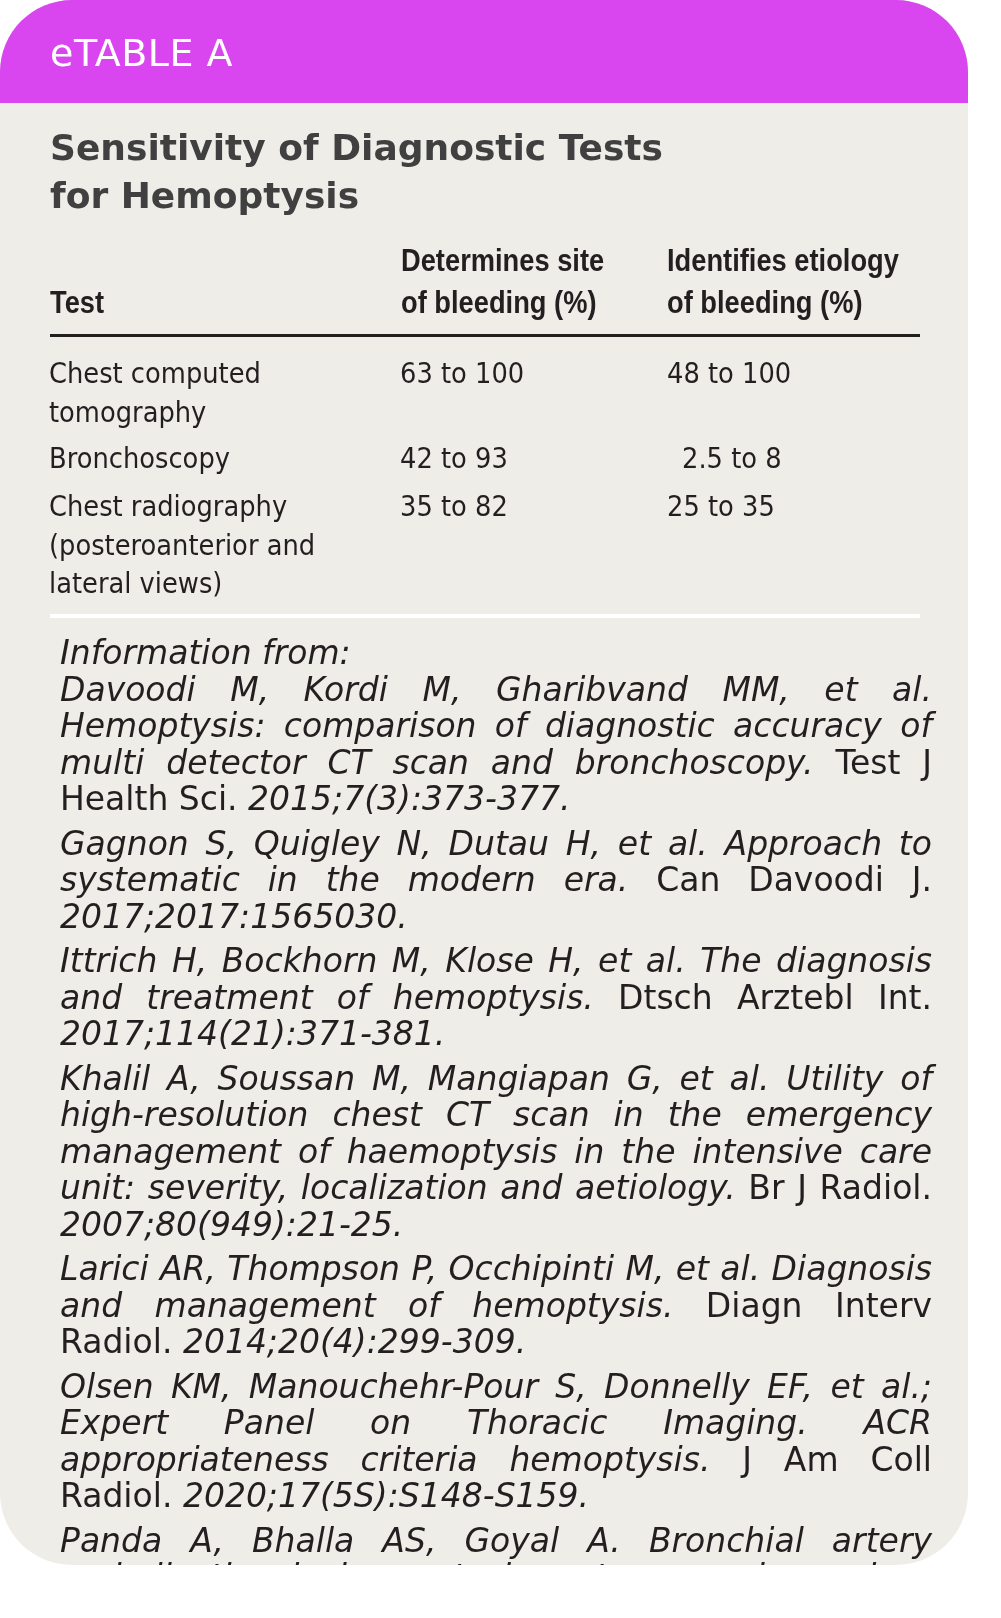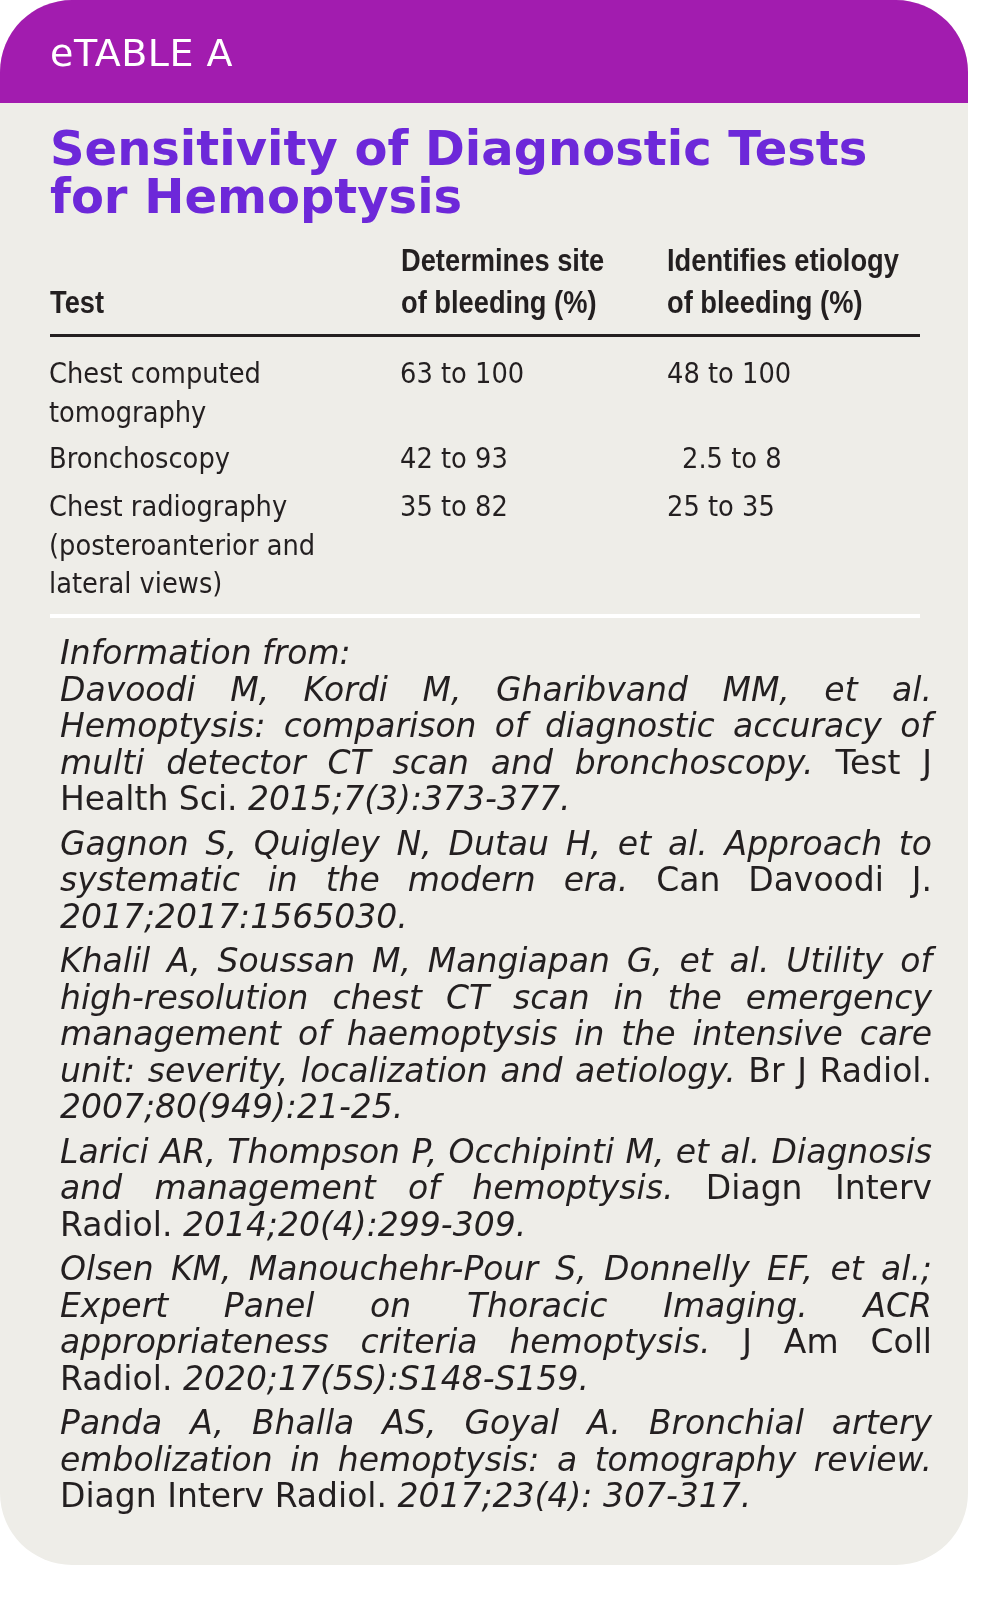--- a/index.html
+++ b/index.html
@@ -23,42 +23,42 @@
       background: #eeede8;
       border-radius: 72px;
       overflow: hidden;
     }
     .card-header {
       position: absolute;
       left: 0;
       top: 0;
       width: 968px;
       height: 103px;
-      background: #a21caf;
+      background: #d946ef;
     }
     .card-header-label {
       position: absolute;
       left: 50px;
       top: 31px;
       font-family: "DejaVu Sans", sans-serif;
       font-size: 38px;
       line-height: 44px;
       color: #ffffff;
       letter-spacing: 0.5px;
     }
     .title {
       position: absolute;
       left: 50px;
       top: 124px;
       width: 700px;
       font-family: "DejaVu Sans", sans-serif;
       font-weight: bold;
-      font-size: 48px;
+      font-size: 36px;
       line-height: 48px;
-      color: #6d28d9;
+      color: #404040;
     }
     .title div { white-space: nowrap; }
 
     .col-head {
       position: absolute;
       font-family: "Liberation Sans", sans-serif;
       font-weight: bold;
       font-size: 31px;
       line-height: 42px;
       color: #231f20;
@@ -163,20 +163,23 @@
 
   <div class="refs">
     <div class="ref">
       <span class="intro">Information from:</span>
       <i>Davoodi M, Kordi M, Gharibvand MM, et al. Hemoptysis: comparison of diagnostic accuracy of multi detector CT scan and bronchoscopy.</i><span> Test J Health Sci. </span><i>2015;7(3):373-377.</i>
     </div>
     <div class="ref">
       <i>Gagnon S, Quigley N, Dutau H, et al. Approach to systematic in the modern era.</i><span> Can Davoodi J. </span><i>2017;2017:1565030.</i>
     </div>
     <div class="ref">
+      <i>Ittrich H, Bockhorn M, Klose H, et al. The diagnosis and treatment of hemoptysis.</i><span> Dtsch Arztebl Int. </span><i>2017;114(21):371-381.</i>
+    </div>
+    <div class="ref">
       <i>Khalil A, Soussan M, Mangiapan G, et al. Utility of high-resolution chest CT scan in the emergency management of haemoptysis in the intensive care unit: severity, localization and aetiology.</i><span> Br J Radiol. </span><i>2007;80(949):21-25.</i>
     </div>
     <div class="ref">
       <i>Larici AR, Thompson P, Occhipinti M, et al. Diagnosis and management of hemoptysis.</i><span> Diagn Interv Radiol. </span><i>2014;20(4):299-309.</i>
     </div>
     <div class="ref">
       <i>Olsen KM, Manouchehr-Pour S, Donnelly EF, et al.; Expert Panel on Thoracic Imaging.  ACR appropriateness criteria hemoptysis.</i><span> J Am Coll Radiol. </span><i>2020;17(5S):S148-S159.</i>
     </div>
     <div class="ref">
       <i>Panda A, Bhalla AS, Goyal A. Bronchial artery embolization in hemoptysis: a tomography review.</i><span> Diagn Interv Radiol. </span><i>2017;23(4): 307-317.</i>

